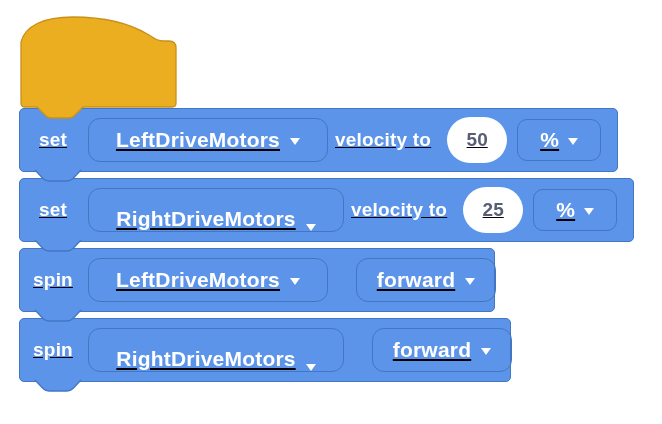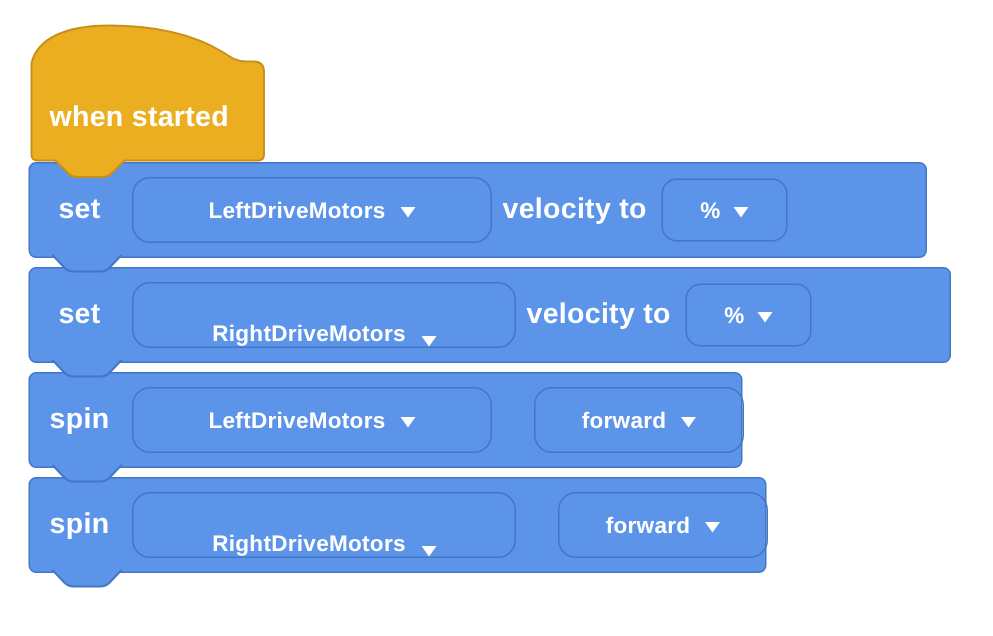--- a/index.html
+++ b/index.html
@@ -32,21 +32,21 @@
     color:var(--text-white);font-size:19px;font-weight:700;letter-spacing:.2px;
     white-space:nowrap;
   }
 
   
   .stack-block{
     position:absolute;left:19px;height:64px;
     background:var(--block-blue);
     border:1px solid var(--block-blue-border);
     border-radius:5px;
-    display:flex;align-items:center;
+    display:flex;align-items:center;text-decoration:underline;
   }
   .stack-block.b0{top:108px;width:599px;z-index:8;}
   .stack-block.b1{top:178px;width:615px;z-index:7;}
   .stack-block.b2{top:248px;width:476px;z-index:6;}
   .stack-block.b3{top:318px;width:492px;z-index:5;}
 
   .tab{
     position:absolute;left:15px;top:calc(100% - 1px);width:46px;height:13px;
     overflow:visible;pointer-events:none;
   }
@@ -57,21 +57,21 @@
     white-space:nowrap;
   }
   .mid-label{
     margin-left:7px;
     color:var(--text-white);font-size:19px;font-weight:700;letter-spacing:.2px;
     white-space:nowrap;
   }
   .dropdown{
     height:44px;border:1px solid var(--block-blue-border);border-radius:12px;
     display:flex;align-items:center;justify-content:center;
-    color:var(--text-white);font-size:15px;font-weight:700;letter-spacing:.2px;
+    color:var(--text-white);font-size:21px;font-weight:700;letter-spacing:.2px;
     white-space:nowrap;cursor:pointer;
   }
   .motor-dd{margin-left:11px;min-width:240px;}
   .motor-dd.wide{min-width:256px;align-items:flex-end;}
   .dir-dd{margin-left:28px;min-width:140px;}
   .unit-dd{margin-left:10px;min-width:84px;height:42px;border-radius:10px;}
   .arrow{
     width:0;height:0;margin-left:10px;margin-top:2px;
     border-left:5.5px solid transparent;border-right:5.5px solid transparent;
     border-top:7px solid var(--text-white);
@@ -86,47 +86,52 @@
 </style>
 </head>
 <body>
 
 <div class="canvas">
 
   <div class="hat-block">
     <svg class="hat-shape" width="156" height="104" viewBox="0 0 156 104">
       <path d="M 0 87 V 26 C 4 10 22 1 52 1 C 84 1 110 8 128 19 C 134 23 137 25 143 25 L 148 25 Q 155 25 155 32 V 87 Q 155 91 151 91 H 62 L 53 100 Q 51 102 48 102 H 30 Q 27 102 25 100 L 16 91 H 4 Q 0 91 0 87 Z" style="fill:var(--hat-yellow);stroke:var(--hat-yellow-border);stroke-width:1.3;stroke-linejoin:round;"></path>
     </svg>
-    <span class="hat-label">when started</span>
   </div>
 
   <div class="stack-block b0">
     <span class="op-label">set</span>
     <div class="dropdown motor-dd">
       <span>LeftDriveMotors</span>
       <span class="arrow"></span>
     </div>
     <span class="mid-label">velocity to</span>
+    <div class="value-oval">
+      <span>50</span>
+    </div>
     <div class="dropdown unit-dd">
       <span>%</span>
       <span class="arrow" style="margin-left:9px"></span>
     </div>
     <svg class="tab" width="46" height="13" viewBox="0 0 46 13">
       <path d="M0 0 H46 L38 8.5 Q35.5 11 32 11 H14 Q10.5 11 8 8.5 Z" style="fill:var(--block-blue);"></path>
       <path d="M46 0 L38 8.5 Q35.5 11 32 11 H14 Q10.5 11 8 8.5 L0 0" style="fill:none;stroke:var(--block-blue-border);stroke-width:1.3;stroke-linejoin:round;"></path>
     </svg>
   </div>
 
   <div class="stack-block b1">
     <span class="op-label">set</span>
     <div class="dropdown motor-dd wide">
       <span>RightDriveMotors</span>
       <span class="arrow"></span>
     </div>
     <span class="mid-label">velocity to</span>
+    <div class="value-oval">
+      <span>25</span>
+    </div>
     <div class="dropdown unit-dd">
       <span>%</span>
       <span class="arrow" style="margin-left:9px"></span>
     </div>
     <svg class="tab" width="46" height="13" viewBox="0 0 46 13">
       <path d="M0 0 H46 L38 8.5 Q35.5 11 32 11 H14 Q10.5 11 8 8.5 Z" style="fill:var(--block-blue);"></path>
       <path d="M46 0 L38 8.5 Q35.5 11 32 11 H14 Q10.5 11 8 8.5 L0 0" style="fill:none;stroke:var(--block-blue-border);stroke-width:1.3;stroke-linejoin:round;"></path>
     </svg>
   </div>
 

